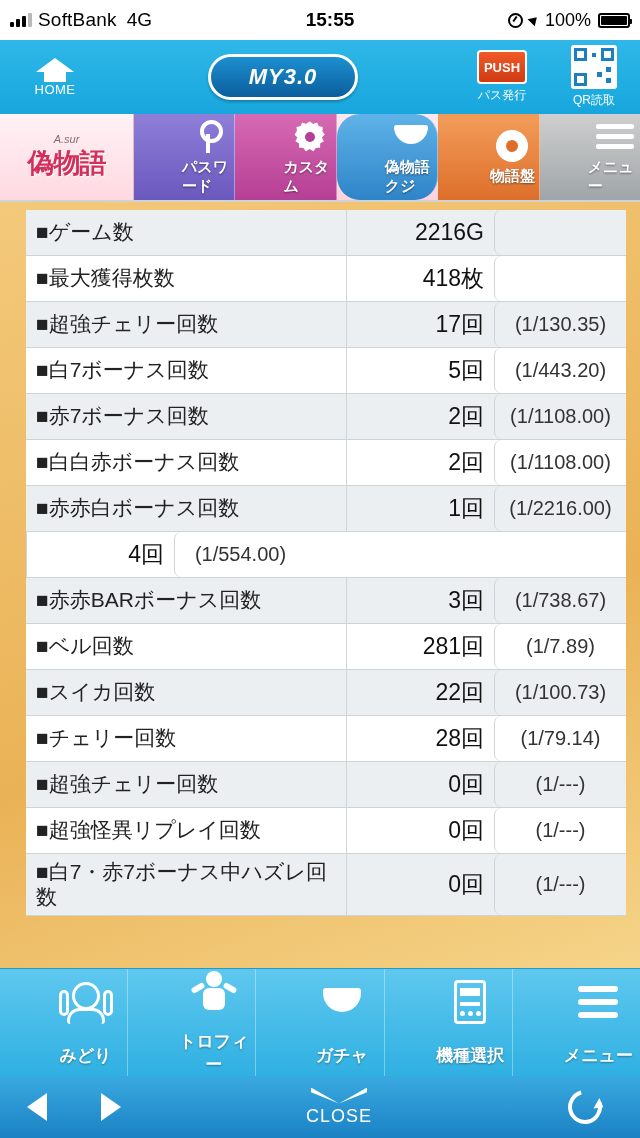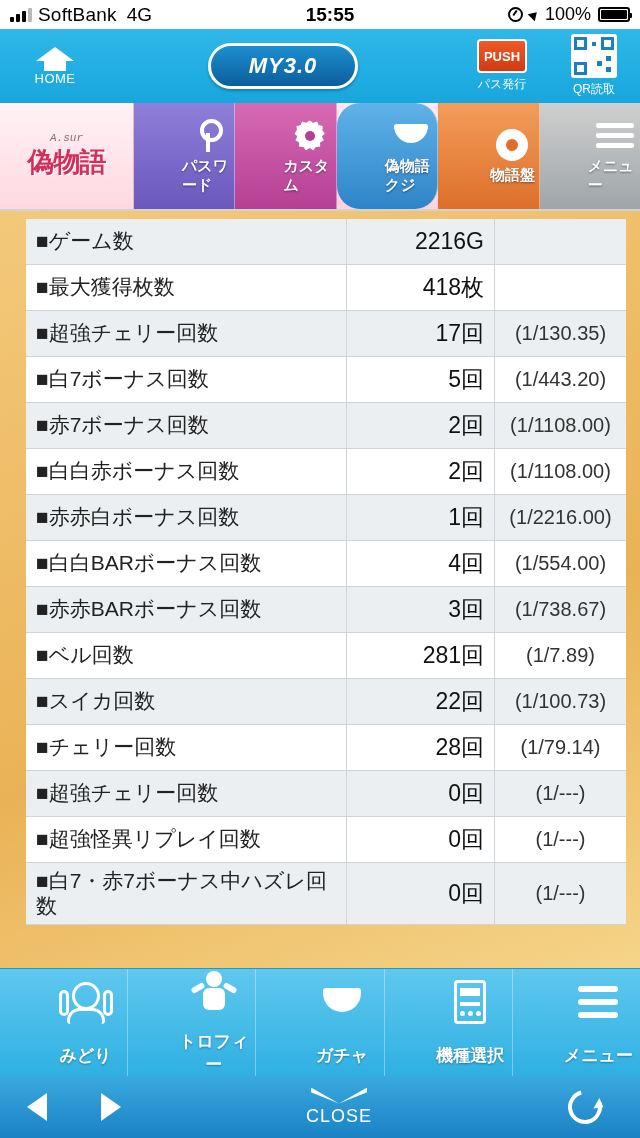--- a/index.html
+++ b/index.html
@@ -11,21 +11,21 @@
   }
   .screen {
     position: relative;
     width: 640px; height: 1138px;
     display: flex; flex-direction: column;
     background: #fff;
   }
 
   
   .statusbar {
-    height: 29px;
+    height: 40px;
     background: #ffffff;
     display: flex; align-items: center;
     padding: 0 10px;
     font-size: 19px;
     color: #000;
     flex: none;
   }
   .sb-left { display: flex; align-items: center; gap: 6px; }
   .sig { display: flex; align-items: flex-end; gap: 2px; height: 14px; }
   .sig i { display:block; width: 4px; background:#000; border-radius:1px; }
@@ -96,25 +96,24 @@
   .qrbox i.c1 { left:3px; top:3px; }
   .qrbox i.c2 { right:3px; top:3px; }
   .qrbox i.c3 { left:3px; bottom:3px; }
   .qrbox i.d1 { right:6px; bottom:6px; width:5px; height:5px; }
   .qrbox i.d2 { right:15px; bottom:12px; width:5px; height:5px; }
   .qrbox i.d3 { right:6px; bottom:17px; width:5px; height:5px; }
   .qrbox i.d4 { left:21px; top:8px; width:4px; height:4px; }
 
   
   .navstrip {
-    height: 108px; flex: none;
+    height: 88px; flex: none;
     display: flex; align-items: stretch;
     background: linear-gradient(#ffe9ee, #ffd3dd);
     border-bottom: 2px solid #cfd3d6;
-    font-family: Liberation Mono, monospace;
   }
   .series-title {
     width: 134px;
     background: linear-gradient(#fff2f5, #ffd9e2);
     display:flex; flex-direction:column; align-items:center; justify-content:center;
     border-right: 1px solid #e3b9c4;
   }
   .series-title .s1 { font-size: 11px; color:#8a6a74; font-style: italic; }
   .series-title .s2 {
     font-size: 27px; font-weight: bold; color: #d2305a;
@@ -185,21 +184,21 @@
   .c-val {
     width: 148px; text-align: right; padding-right: 10px;
     font-size: 23px; color: #111;
     border-left: 1px solid #cfd4d8;
     align-self: stretch; display:flex; align-items:center; justify-content:flex-end;
   }
   .c-rate {
     width: 132px; text-align: center;
     font-size: 20px; color: #333;
     border-left: 1px solid #cfd4d8;
-    align-self: stretch; display:flex; align-items:center; justify-content:center;
+    align-self: stretch; display:flex; align-items:center; justify-content:center;border-radius:7px;
   }
 
   
   .bottombar {
     height: 108px; flex: none;
     background: linear-gradient(#5fc8ef, #2fb0e2);
     display:flex; align-items:center;
     border-top: 1px solid #1f9acb;
   }
   .bb-item {
@@ -371,21 +370,20 @@
         <div class="c-label">■白白赤ボーナス回数</div>
         <div class="c-val">2回</div>
         <div class="c-rate">(1/1108.00)</div>
       </div>
       <div class="row alt">
         <div class="c-label">■赤赤白ボーナス回数</div>
         <div class="c-val">1回</div>
         <div class="c-rate">(1/2216.00)</div>
       </div>
       <div class="row">
-        <div class="c-label">■白白BARボーナス回数</div>
         <div class="c-val">4回</div>
         <div class="c-rate">(1/554.00)</div>
       </div>
       <div class="row alt">
         <div class="c-label">■赤赤BARボーナス回数</div>
         <div class="c-val">3回</div>
         <div class="c-rate">(1/738.67)</div>
       </div>
       <div class="row">
         <div class="c-label">■ベル回数</div>

